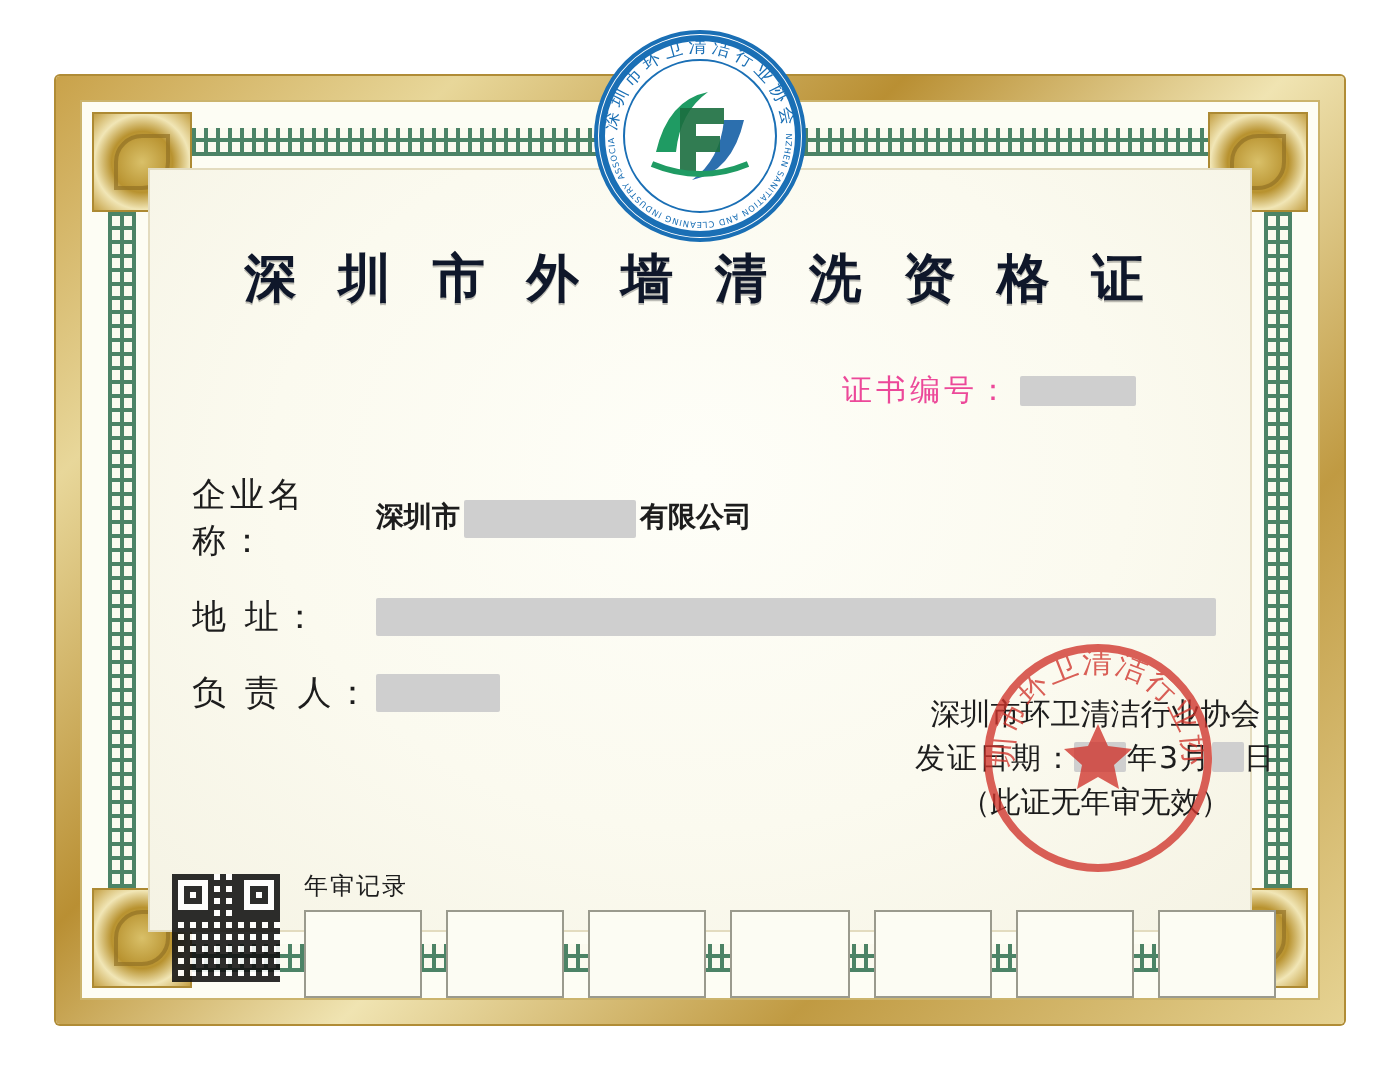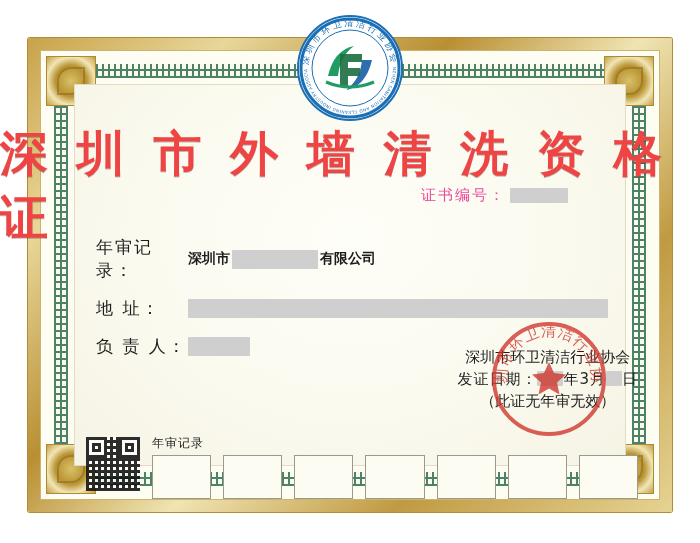--- a/index.html
+++ b/index.html
@@ -101,25 +101,26 @@
     height: 108px;
     z-index: 6;
   }
 
   
   .title {
     position: absolute;
     top: 122px;
     left: 0;
     right: 0;
+    text-align: center;
     font-family: "DejaVu Serif", "Liberation Serif", serif;
-    font-size: 48px;
+    font-size: 26px;
     font-weight: bold;
     letter-spacing: 6px;
-    color: #ef4444;
+    color: #0f172a;
     text-shadow: 0 1px 0 rgba(0,0,0,.25);
   }
 
   
   .cert-no {
     position: absolute;
     top: 186px;
     right: 132px;
     font-size: 15px;
     color: #ec4899;
@@ -285,21 +286,21 @@
 
   <div class="title">深 圳 市 外 墙 清 洗 资 格 证</div>
 
   <div class="cert-no">
     <span>证书编号：</span><span class="redact"></span>
   </div>
 
   <div class="fields">
 
     <div class="field-row">
-      <div class="field-label">年审记录：</div>
+      <div class="field-label">企业名称：</div>
       <div class="field-value">
         <span>深圳市</span>
         <span class="redact r-name-1"></span>
         <span>有限公司</span>
       </div>
     </div>
 
     <div class="field-row">
       <div class="field-label">地    址：</div>
       <div class="field-value">

